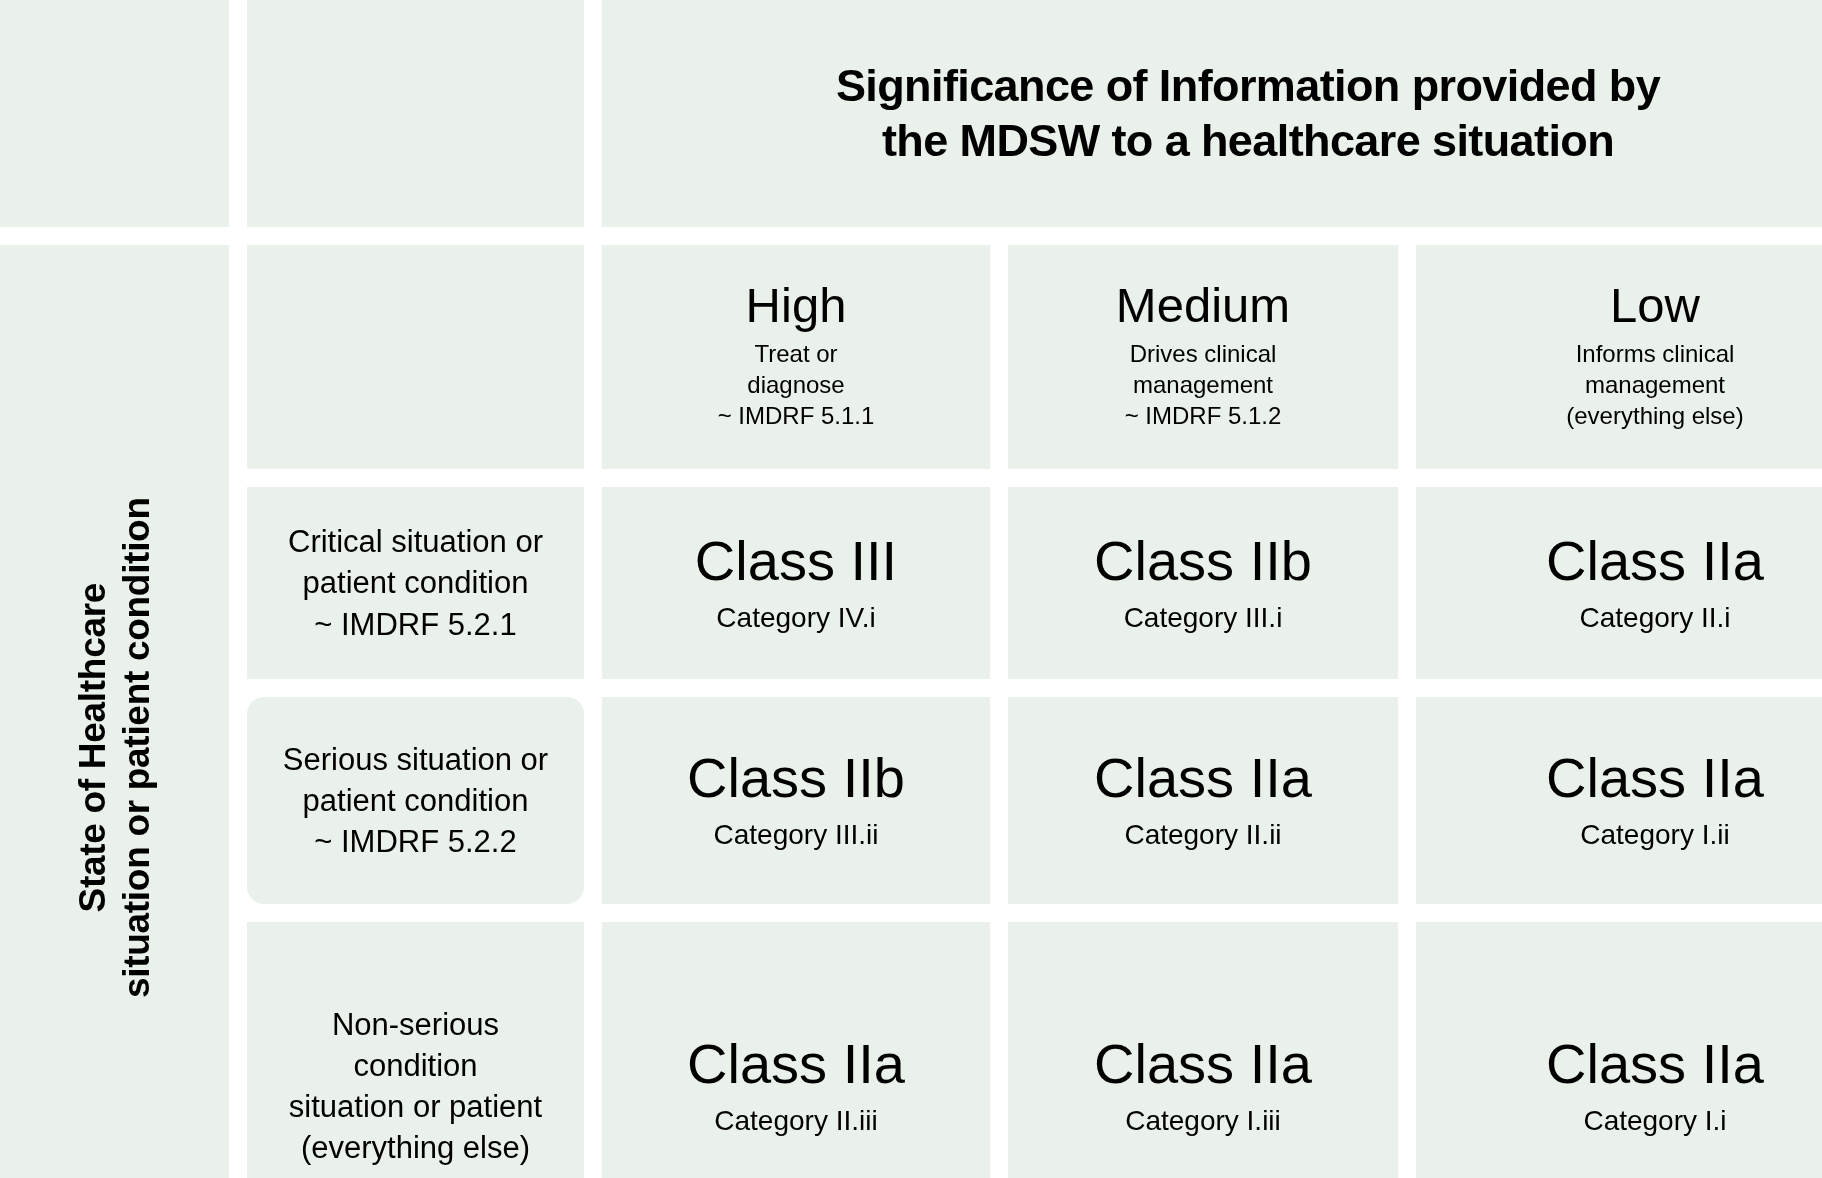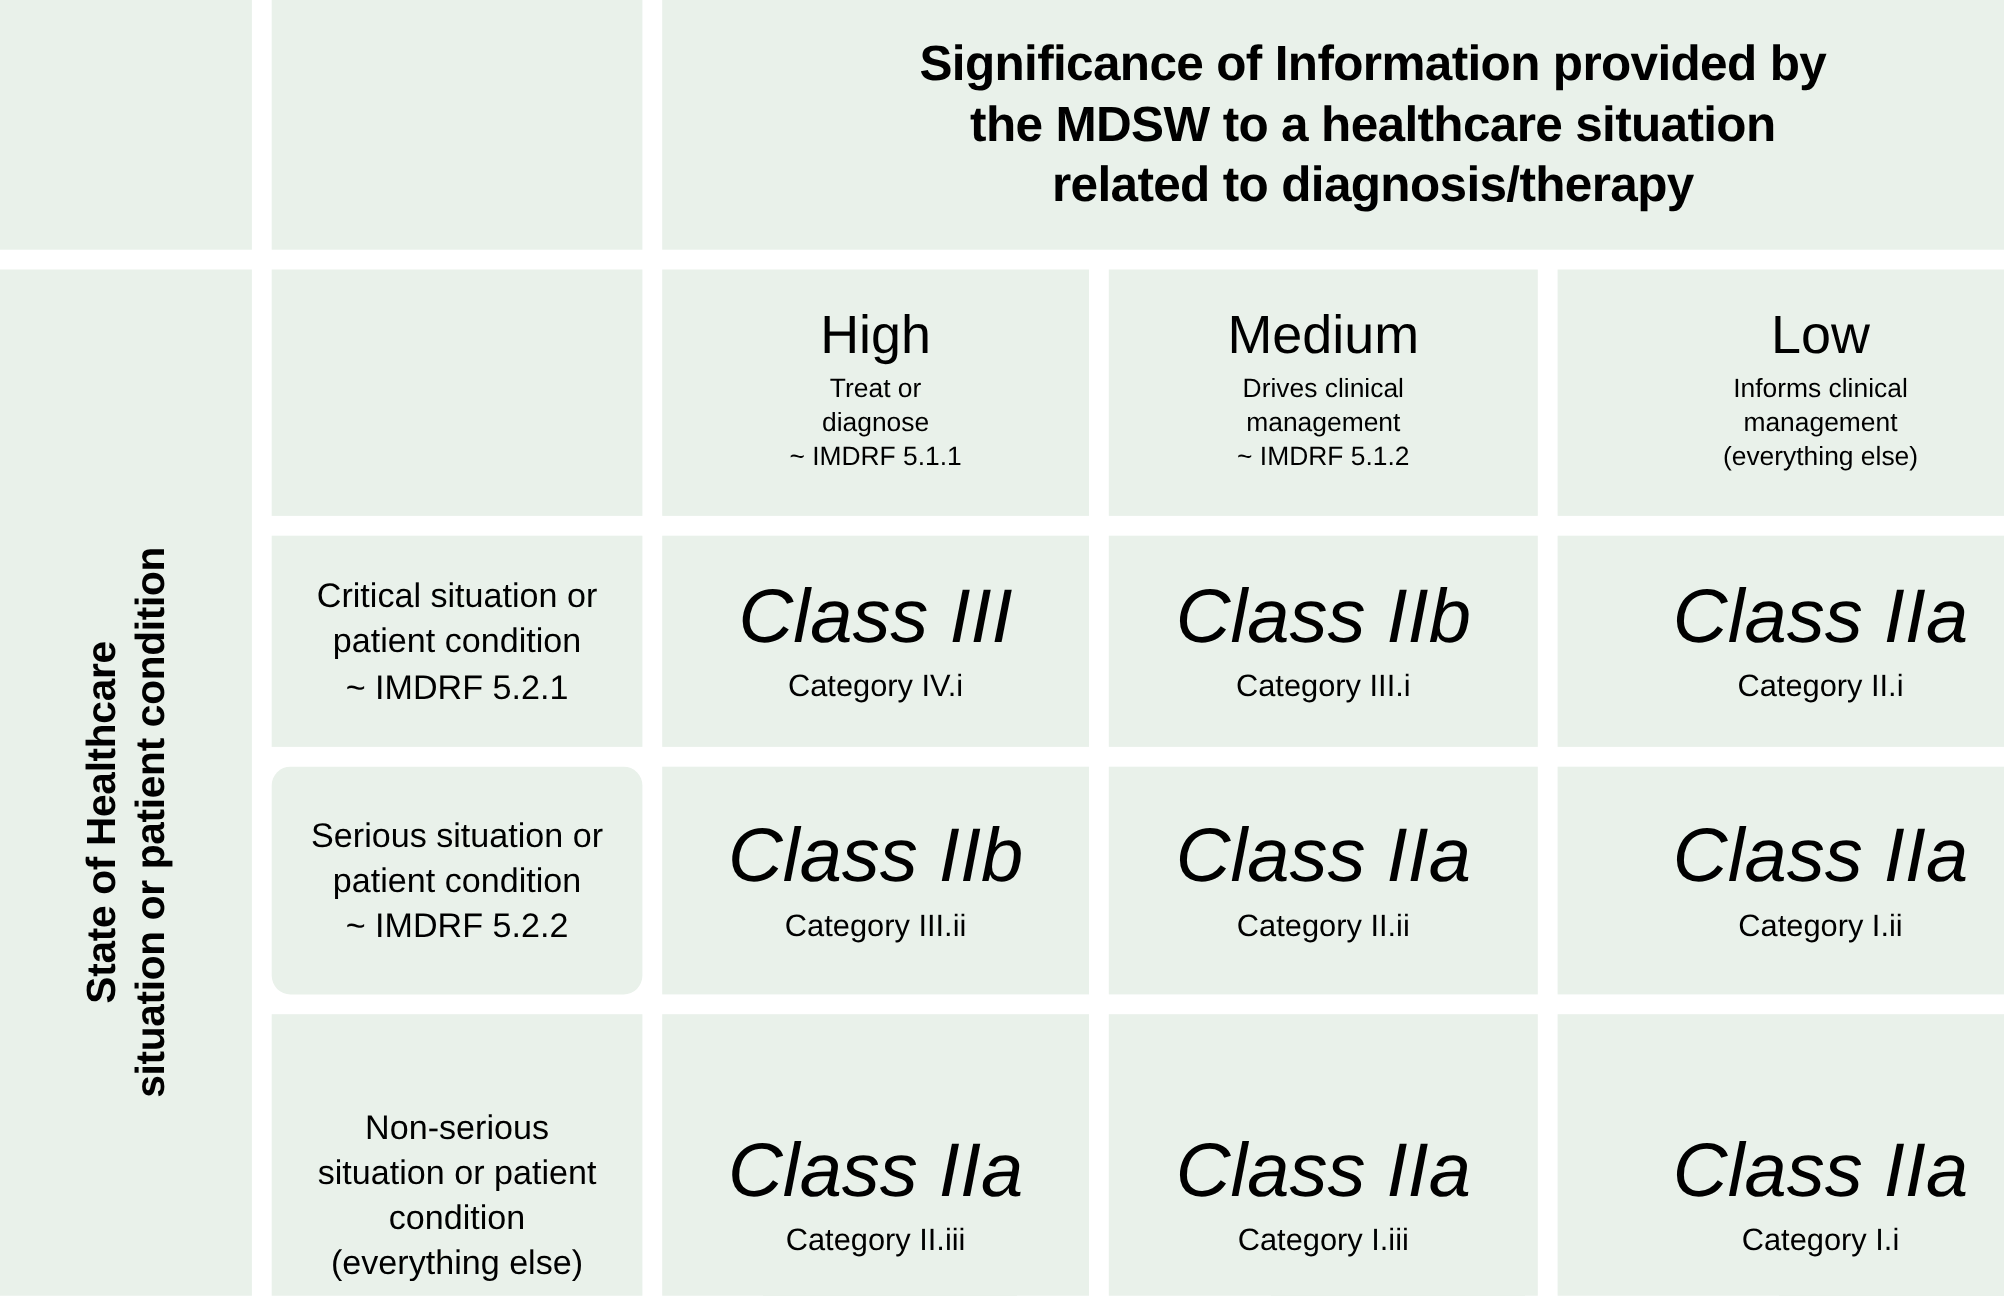--- a/index.html
+++ b/index.html
@@ -103,42 +103,40 @@
     line-height: 1.33;
   }
   .rowhead .rh div { display: block; }
 
   
   .datacell {
     flex-direction: column;
     padding: 6px 10px;
   }
   .datacell .cls {
-    font-size: 69px;
+    font-size: 56px;
     line-height: 1.05;
     margin-bottom: 10px;
-    font-style: italic;
   }
   .datacell .cat {
     font-size: 28px;
     line-height: 1.2;
   }
 </style>
 </head>
 <body>
 
 <div id="matrix">
 
   <div class="cell blank" style="grid-column:1;grid-row:1;"></div>
   <div class="cell blank" style="grid-column:2;grid-row:1;"></div>
   <div class="cell title-banner">
     <div class="title-text">
       <span>Significance of Information provided by</span><br>
       <span>the MDSW to a healthcare situation</span><br>
-      <span>related to diagnosis/therapy</span>
     </div>
   </div>
 
   <div class="cell axis-left">
     <div class="rot">
       <span class="l1">State of Healthcare</span>
       <span class="l2">situation or patient condition</span>
     </div>
   </div>
 
@@ -207,22 +205,22 @@
     <div class="cat">Category II.ii</div>
   </div>
   <div class="cell datacell" style="grid-column:5;grid-row:4;">
     <div class="cls">Class IIa</div>
     <div class="cat">Category I.ii</div>
   </div>
 
   <div class="cell rowhead" style="grid-row:5;">
     <div class="rh">
       <div>Non-serious</div>
+      <div>condition</div>
       <div>situation or patient</div>
-      <div>condition</div>
       <div>(everything else)</div>
     </div>
   </div>
   <div class="cell datacell" style="grid-column:3;grid-row:5;">
     <div class="cls">Class IIa</div>
     <div class="cat">Category II.iii</div>
   </div>
   <div class="cell datacell" style="grid-column:4;grid-row:5;">
     <div class="cls">Class IIa</div>
     <div class="cat">Category I.iii</div>

